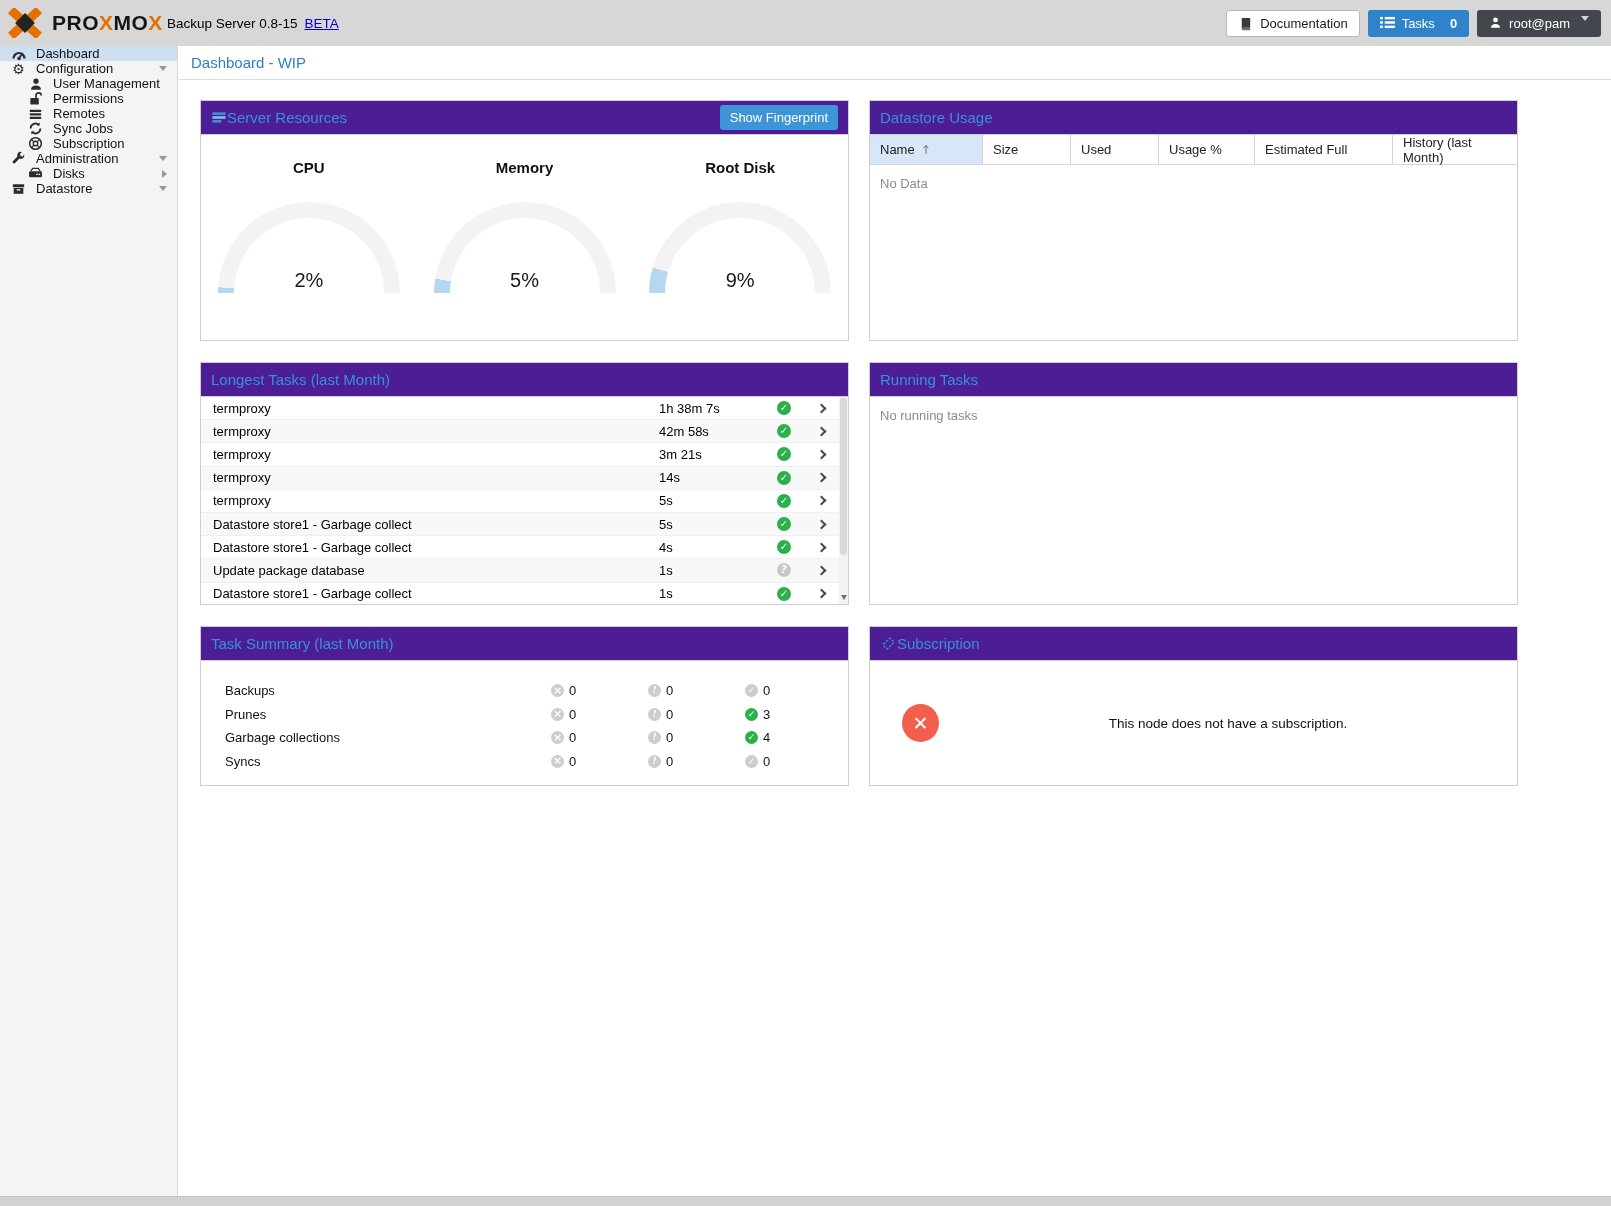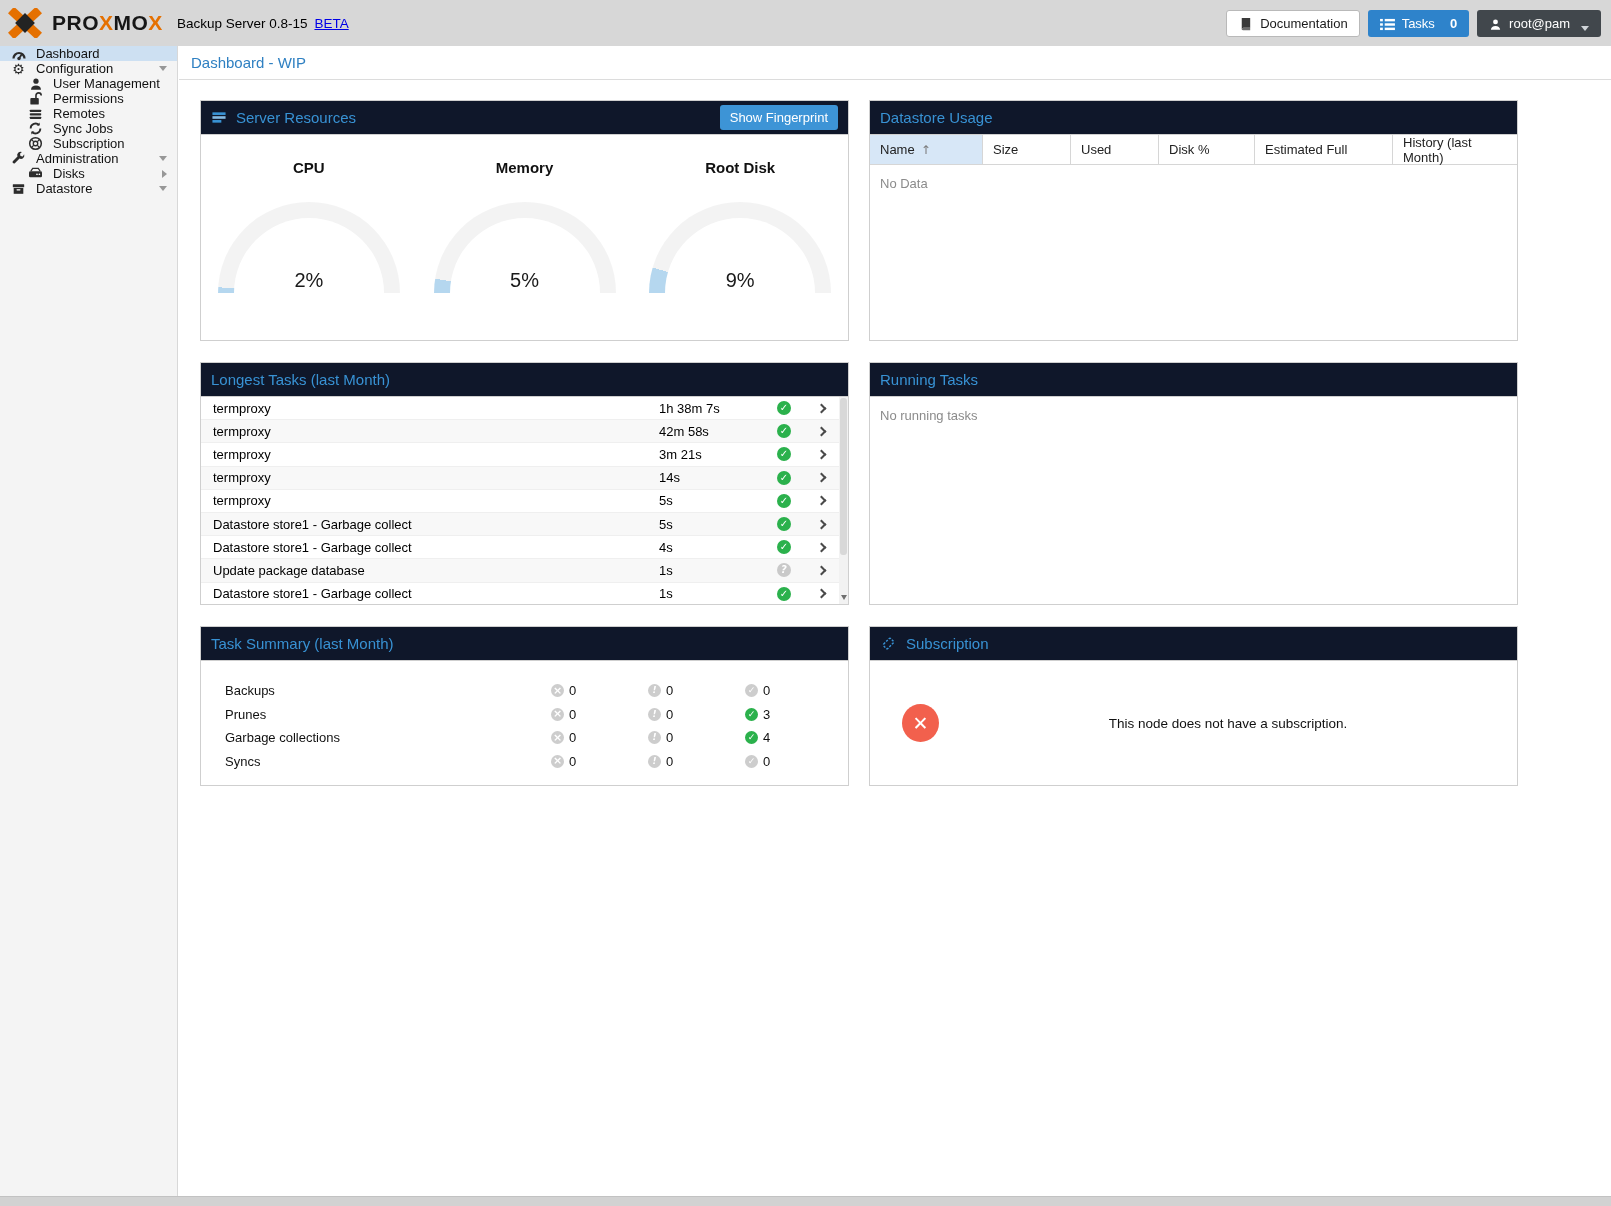--- a/index.html
+++ b/index.html
@@ -6,24 +6,24 @@
   html,body { background:#fff; }
   body { font-family:"Liberation Sans", sans-serif; font-size:13px; color:#1a1a1a; }
   #app { position:relative; width:1611px; height:1206px; overflow:hidden; background:#fff; }
 
   
   .header { position:absolute; top:0; left:0; right:0; height:46px; background:#d7d7d7;
             display:flex; align-items:center; padding:0 10px 0 8px; }
   .logo { display:flex; align-items:center; gap:6px; }
   .brand { font-size:21px; font-weight:bold; letter-spacing:.5px; color:#161616; margin-left:4px; }
   .brand .bx { color:#e57000; }
-  .product { margin-left:14px; font-size:13.5px; color:#000; }
+  .product { margin-left:4px; font-size:13.5px; color:#000; }
   .beta { margin-left:7px; font-size:13.5px; color:#0000e6; text-decoration:underline; cursor:pointer; }
   .header-right { margin-left:auto; display:flex; align-items:center; gap:8px; }
-  .hbtn { display:flex; align-items:flex-end; gap:7px; border-radius:3px; padding:5px 11px; height:27px;
+  .hbtn { display:flex; align-items:flex-start; gap:7px; border-radius:3px; padding:5px 11px; height:27px;
           font-size:13px; cursor:pointer; border:1px solid transparent; }
   .hbtn.doc { background:#fff; border-color:#b9b9b9; color:#1a1a1a; }
   .hbtn.tasks { background:#2e83cb; color:#fff; }
   .hbtn.tasks .count { font-weight:bold; margin-left:8px; }
   .hbtn.user { background:#41474c; color:#fff; }
   .caret-down-w { width:0; height:0; border-left:4px solid transparent; border-right:4px solid transparent;
                   border-top:5px solid #cfd4d8; margin-left:4px; }
 
   
   .sidebar { position:absolute; top:46px; left:0; bottom:10px; width:178px; background:#f4f4f4;
@@ -40,22 +40,22 @@
                border-left:5px solid #979797; }
 
   
   .main { position:absolute; top:46px; left:179px; right:0; bottom:10px; background:#fff; }
   .titlebar { height:34px; border-bottom:1px solid #dcdcdc; display:flex; align-items:center;
               padding-left:12px; color:#2f80c2; font-size:15px; }
   .content { margin:20px 0 0 21px; display:grid; grid-template-columns:649px 649px;
              grid-template-rows:241px 243px 160px; column-gap:20px; row-gap:21px; }
 
   .panel { border:1px solid #cfcfcf; background:#fff; display:flex; flex-direction:column; overflow:hidden; }
-  .panel-header { background:#0f172a; border-bottom:1px solid #cfcfcf; min-height:34px;
-                  display:flex; align-items:center; gap:9px; padding:0 10px; }
+  .panel-header { background:#4c1d95; border-bottom:1px solid #cfcfcf; min-height:34px;
+                  display:flex; align-items:center; padding:0 10px; }
   .panel-title { color:#3892d4; font-size:15px; }
   .panel-body { flex:1; position:relative; }
 
   
   .fp-btn { margin-left:auto; background:#3d94d6; color:#fff; border:none; border-radius:3px;
             padding:5px 10px; font-size:13px; cursor:pointer; font-family:"Liberation Sans",sans-serif; }
   .res-row { display:flex; padding-top:24px; }
   .res-col { flex:1; text-align:center; }
   .res-label { font-weight:bold; font-size:15px; color:#111; }
   .gauge { width:182px; height:92px; margin:26px auto 0; position:relative; overflow:hidden; }
@@ -335,21 +335,21 @@
             <span>Name</span>
             <span class="sort-arrow">↑</span>
           </div>
           <div class="dth" style="width:88px">
             <span>Size</span>
           </div>
           <div class="dth" style="width:88px">
             <span>Used</span>
           </div>
           <div class="dth" style="width:96px">
-            <span>Disk %</span>
+            <span>Usage %</span>
           </div>
           <div class="dth" style="width:138px">
             <span>Estimated Full</span>
           </div>
           <div class="dth">
             <span>History (last Month)</span>
           </div>
         </div>
         <div class="empty-text">No Data</div>
       </div>

